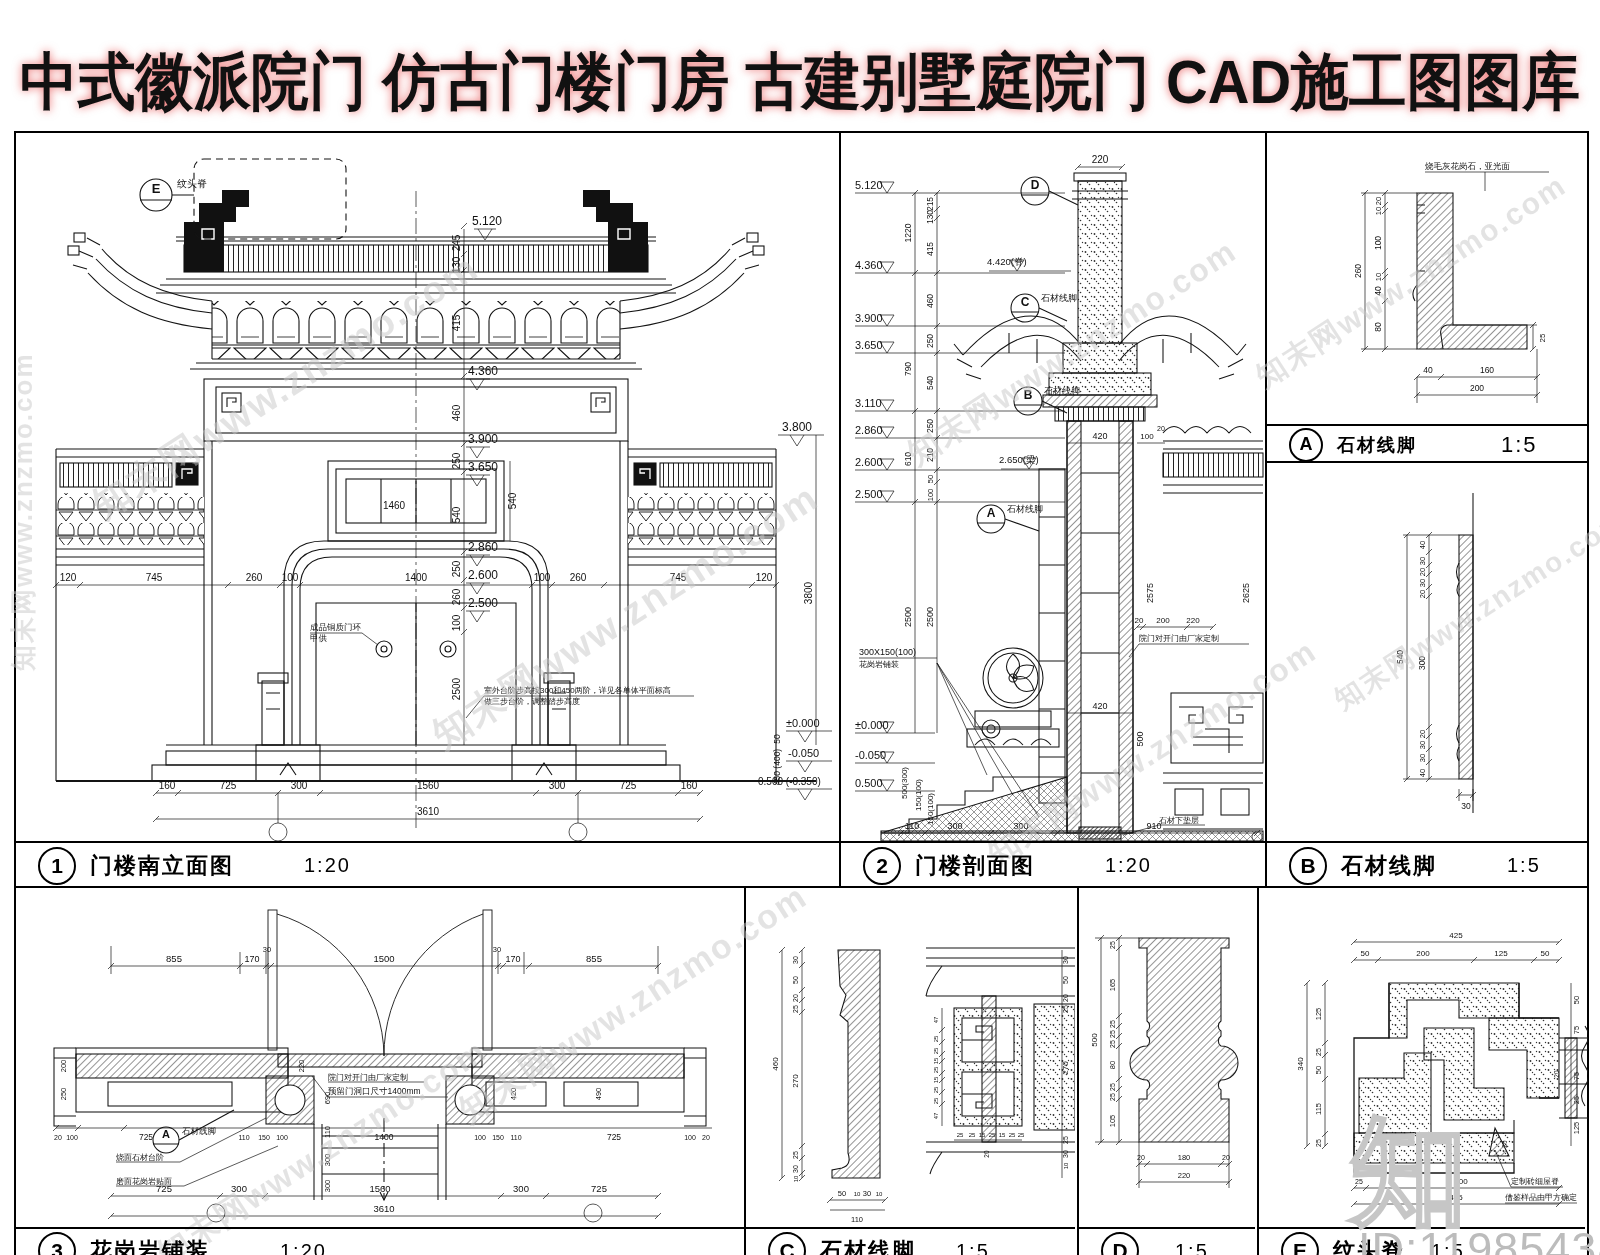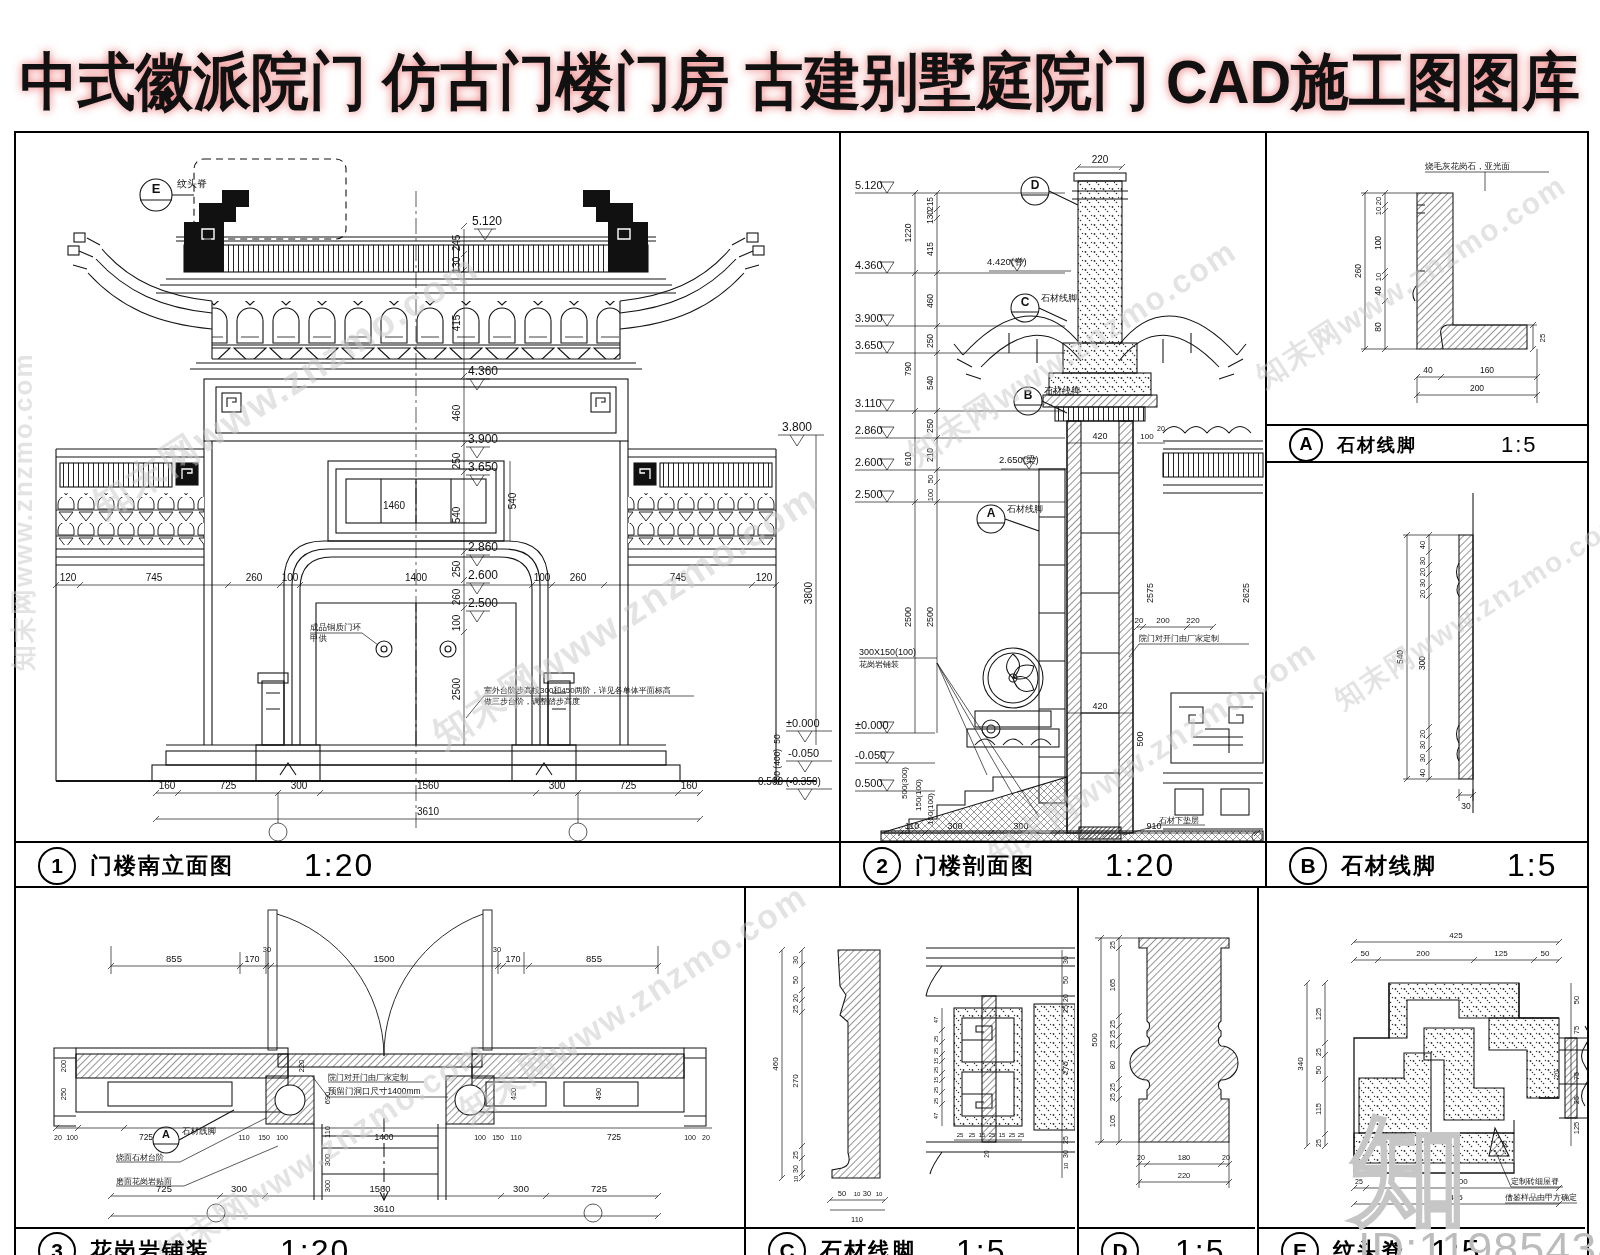--- a/index.html
+++ b/index.html
@@ -5,21 +5,21 @@
   html,body{margin:0;padding:0;background:#fff;}
   #stage{position:relative;width:1600px;height:1255px;background:#fff;overflow:hidden;
          font-family:"Liberation Sans","DejaVu Sans",sans-serif;margin-top:31px;}
   .abs{position:absolute;}
   .divider{position:absolute;background:#000;}
   
   .strip{position:absolute;border-top:2px solid #000;display:flex;align-items:center;background:transparent;z-index:4;}
   .cnum{width:34px;height:34px;border:2.6px solid #000;border-radius:50%;display:flex;align-items:center;
         justify-content:center;font-size:21px;font-weight:bold;color:#000;margin-left:22px;flex:0 0 auto;}
   .pname{font-size:22px;font-weight:bold;color:#000;margin-left:14px;letter-spacing:2px;}
-  .pscale{font-size:32px;color:#000;margin-left:70px;letter-spacing:2px;}
+  .pscale{font-size:20px;color:#000;margin-left:70px;letter-spacing:2px;}
   
   .wm{position:absolute;color:#c9c9c9;opacity:.5;font-size:38px;font-weight:bold;white-space:nowrap;
       transform:rotate(-33deg);letter-spacing:2px;z-index:3;pointer-events:none;}
   .wmv{transform:rotate(-90deg);transform-origin:left top;font-size:26px;}
   .wmlogo{position:absolute;font-size:118px;font-weight:bold;letter-spacing:10px;color:transparent;
           -webkit-text-stroke:2.5px #c6c6c6;z-index:5;pointer-events:none;}
   .wmid{position:absolute;font-size:45px;color:#bcbcbc;letter-spacing:1px;z-index:6;pointer-events:none;}
   svg text{stroke:none;fill:#111;font-family:"Liberation Sans","DejaVu Sans",sans-serif;}
   .sheet{position:absolute;border:2.5px solid #000;}
 </style>

